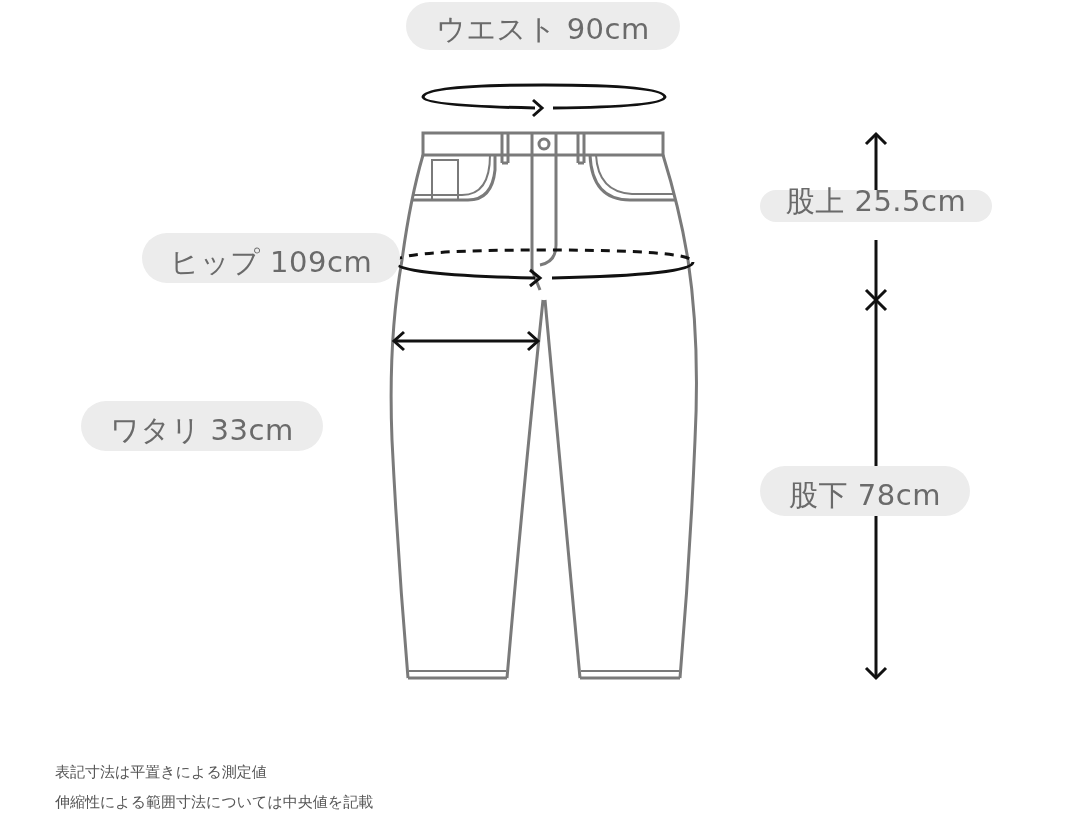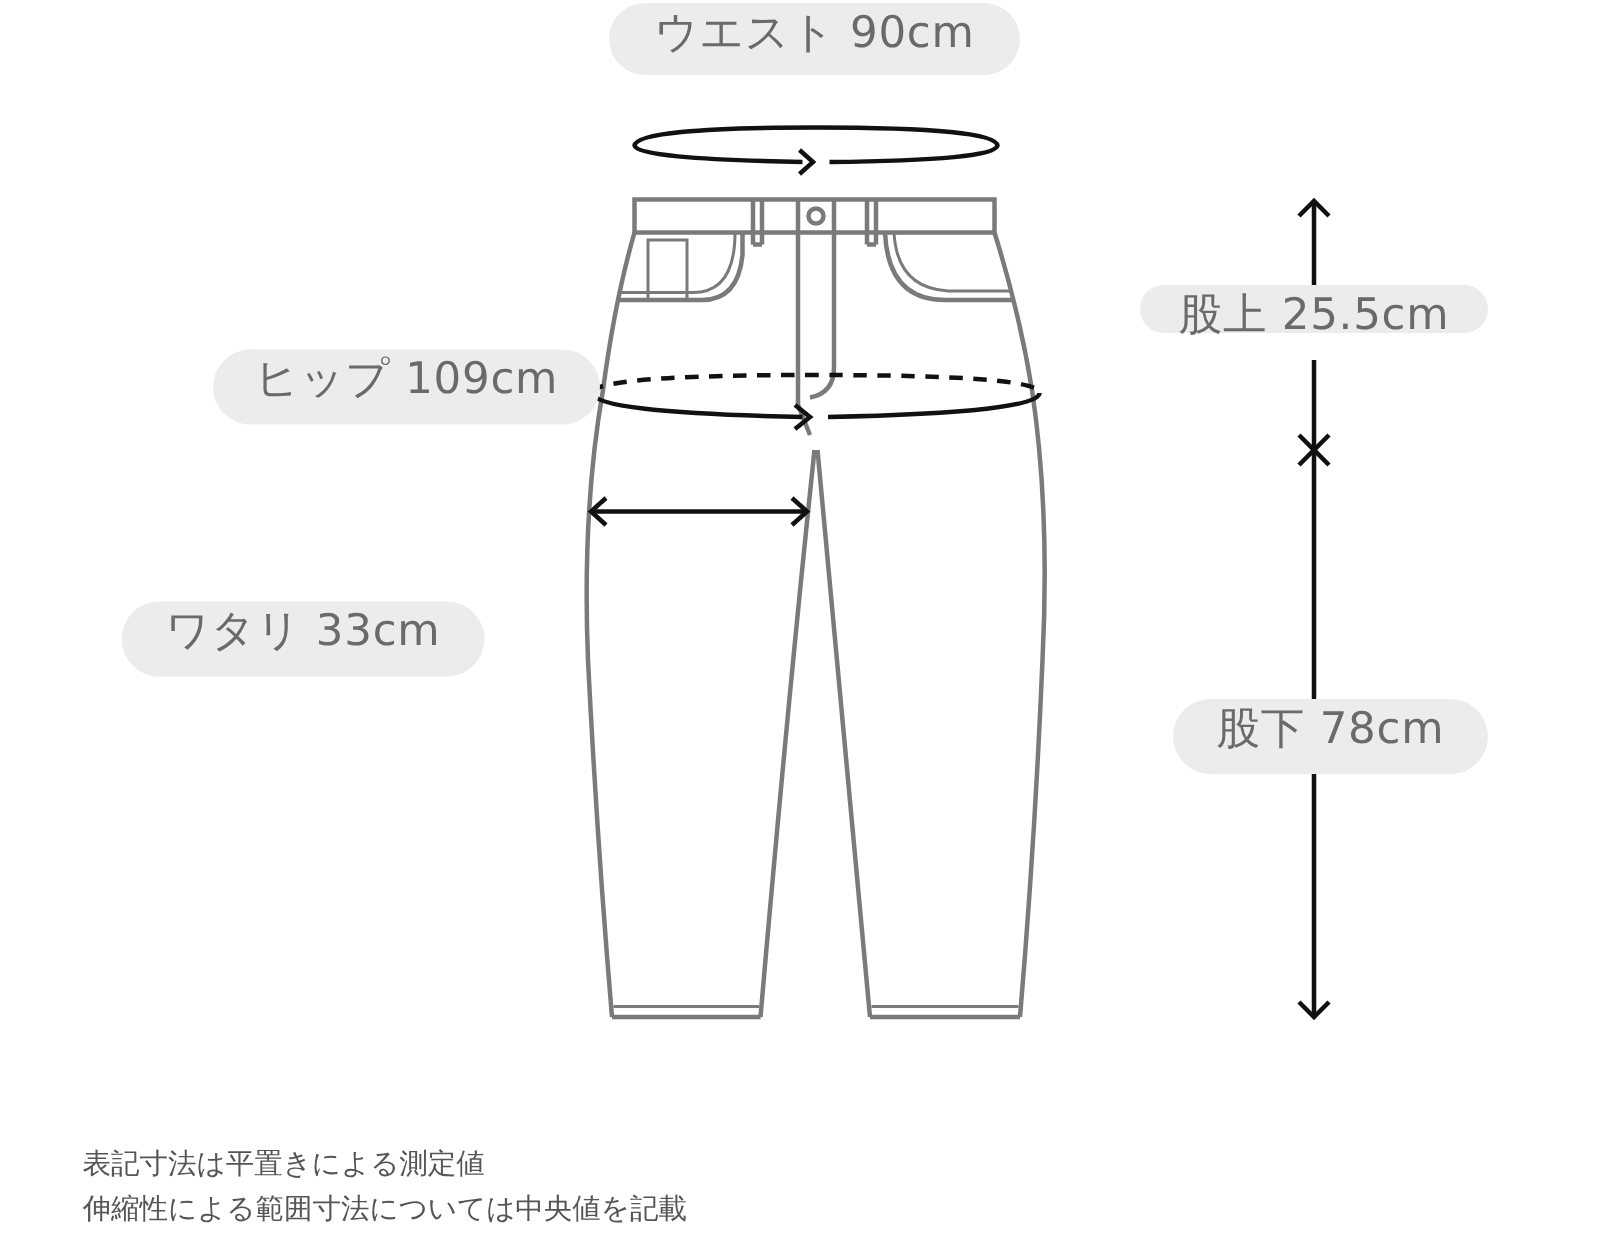--- a/index.html
+++ b/index.html
@@ -1,20 +1,20 @@
 <!DOCTYPE html>
 <html><head>
   <meta charset="utf-8">
   <style>
     html, body { margin:0; padding:0; background:#ffffff; }
     body { width:1080px; height:831px; position:relative; overflow:hidden; font-family:"DejaVu Sans", sans-serif; }
-    .pill { position:absolute; background:#ececec; border-radius:30px; color:#6a6a6a; font-size:29px; display:flex; align-items:flex-start; justify-content:center; white-space:nowrap; letter-spacing:0.5px; }
+    .pill { position:absolute; background:#ececec; border-radius:30px; color:#6a6a6a; font-size:29px; display:flex; align-items:flex-end; justify-content:center; white-space:nowrap; letter-spacing:0.5px; }
     .pill span { display:inline-block; }
     svg.fig { position:absolute; left:0; top:0; }
-    .note { position:absolute; left:55px; font-size:19px; color:#555; white-space:nowrap; }
+    .note { position:absolute; left:55px; font-size:15px; color:#555; white-space:nowrap; }
   </style>
 </head>
 <body>
 
 <svg class="fig" width="1080" height="831" viewBox="0 0 1080 831" xmlns="http://www.w3.org/2000/svg">
 
   <g fill="none" stroke="#7a7a7a" stroke-width="3">
 
     <rect x="423" y="133" width="240" height="22"></rect>
 
@@ -92,18 +92,18 @@
 </div>
 <div class="pill" style="left:142px; top:233px; width:258px; height:50px;">
   <span>ヒップ 109cm</span>
 </div>
 <div class="pill" style="left:81px; top:377px; width:242px; height:50px;margin-top:24px;">
   <span>ワタリ 33cm</span>
 </div>
 <div class="pill" style="left:760px; top:190px; width:232px; height:32px;">
   <span>股上 25.5cm</span>
 </div>
-<div class="pill" style="left:782px; top:466px; width:210px; height:50px;">
+<div class="pill" style="left:760px; top:466px; width:210px; height:50px;">
   <span>股下 78cm</span>
 </div>
 
 <div class="note" style="top:763px;">表記寸法は平置きによる測定値</div>
 <div class="note" style="top:793px;">伸縮性による範囲寸法については中央値を記載</div>
 
 </body></html>

